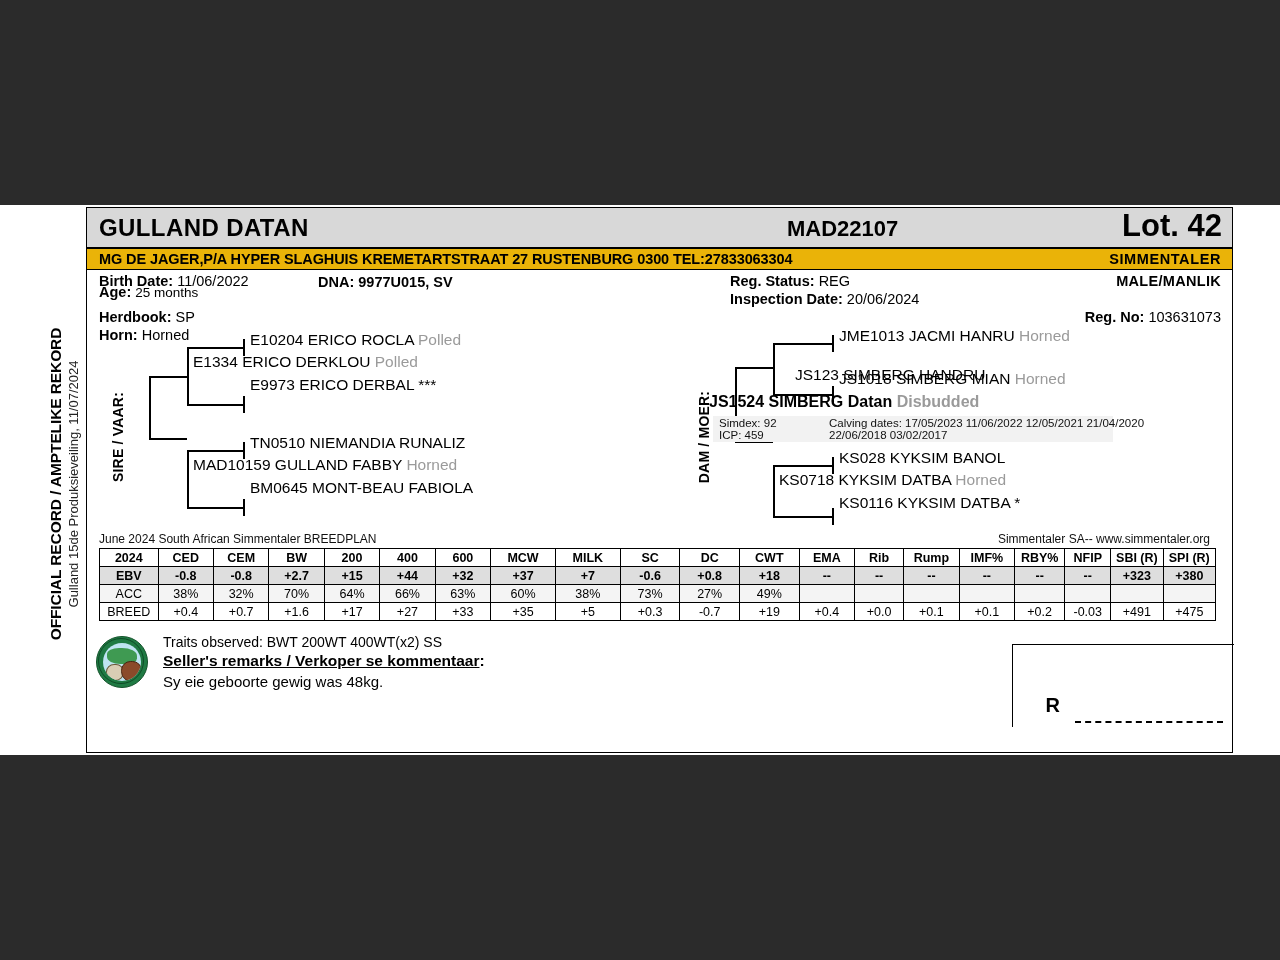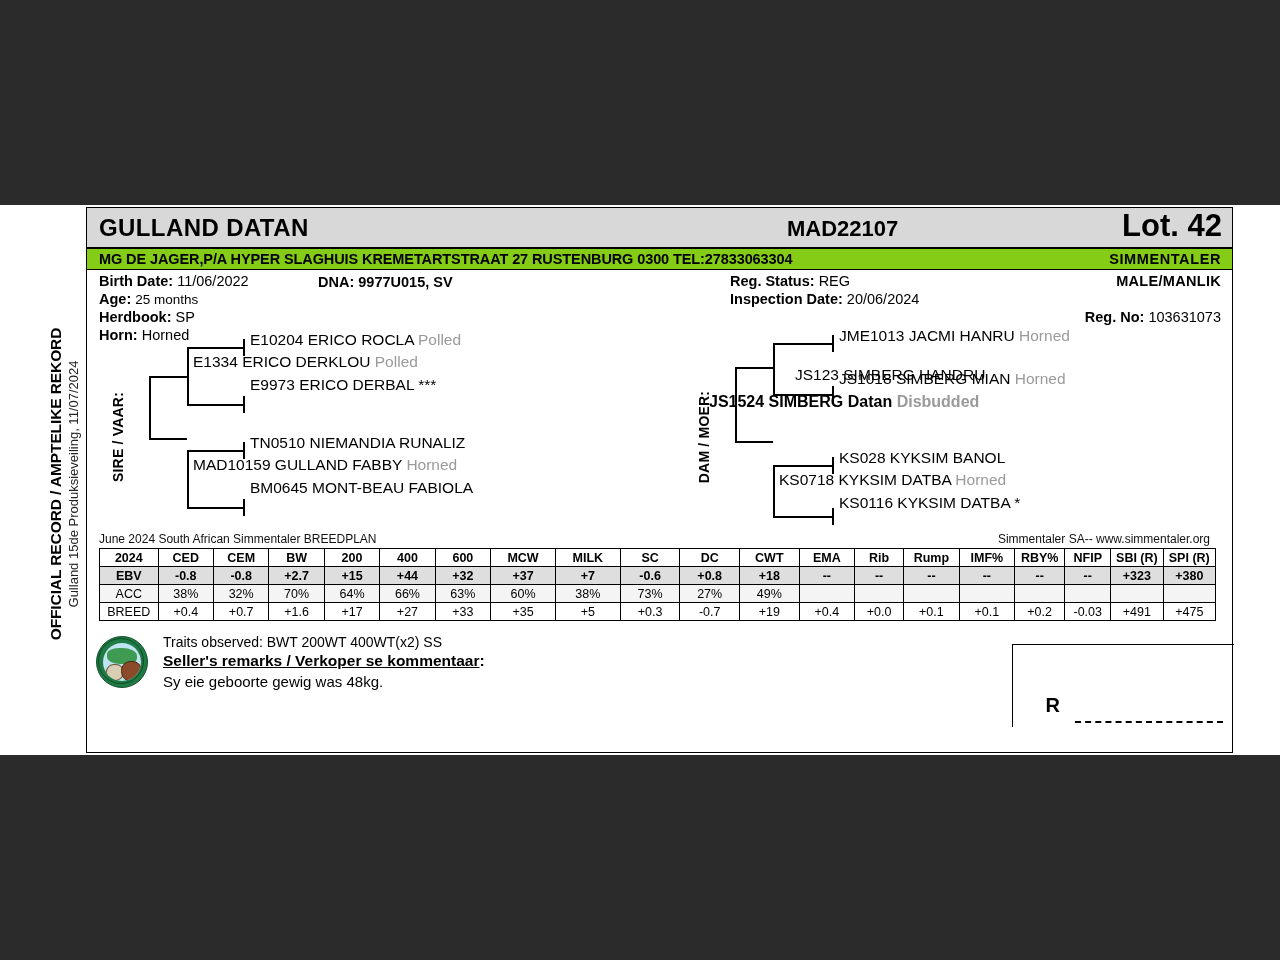--- a/index.html
+++ b/index.html
@@ -72,40 +72,40 @@
   }
   .titlebar .lot {
     position: absolute; right: 10px; top: 0px;
     font-size: 31px; font-weight: bold;
   }
 
   
   .addrbar {
     position: relative;
     height: 21px;
-    background: #84cc16;
+    background: #eab308;
     border-bottom: 1.5px solid #000;
     box-sizing: border-box;
   }
   .addrbar .owner {
     position: absolute; left: 12px; top: 2px;
     font-size: 14.5px; font-weight: bold; letter-spacing: -0.1px;
   }
   .addrbar .breed {
     position: absolute; right: 11px; top: 2px;
     font-size: 14.5px; font-weight: bold; letter-spacing: 0.6px;
   }
 
   
   .infoblock { position: relative; height: 67px; }
   .infoblock .lbl { font-weight: bold; }
   .infoblock .row { position: absolute; font-size: 14.5px; white-space: nowrap; }
   .i-birth { left: 12px; top: 3px; }
   .i-dna   { left: 231px; top: 4px; font-weight: bold; font-size: 13.5px; }
-  .i-age   { left: 12px; top: 21px; }
+  .i-age   { left: 12px; top: 14px; }
   .i-hb    { left: 12px; top: 39px; }
   .i-horn  { left: 12px; top: 57px; }
   .i-reg   { left: 643px; top: 3px; }
   .i-insp  { left: 643px; top: 21px; }
   .i-sex   { right: 11px; top: 3px; font-weight: bold; letter-spacing: 0.3px; }
   .i-regno { right: 11px; top: 39px; font-size: 13.5px; }
   .small   { font-size: 13.5px; }
 
   
   .pedarea { position: relative; height: 196px; }
@@ -391,20 +391,26 @@
         <div class="ped-node" style="left:162px; top:33px;">
           <span>JS1018 SIMBERG MIAN</span>
           <span class="horn">Horned</span>
         </div>
 
         <div class="ped-node gen1" style="left:32px; top:56px;">
           <span>JS1524 SIMBERG Datan</span>
           <span class="horn">Disbudded</span>
         </div>
 
+        <div class="simband" style="left:36px; top:79px; width:400px; height:26px;">
+          <div class="c1" style="top:1px;">Simdex: 92</div>
+          <div class="c1" style="top:13px;">ICP: 459</div>
+          <div class="c2" style="top:1px;">Calving dates: 17/05/2023  11/06/2022  12/05/2021  21/04/2020</div>
+          <div class="c2" style="top:13px;">22/06/2018  03/02/2017</div>
+        </div>
 
         <div class="ped-node" style="left:162px; top:112px;">
           <span>KS028 KYKSIM BANOL</span>
           <span class="horn"></span>
         </div>
         <div class="ped-node" style="left:102px; top:134px;">
           <span>KS0718 KYKSIM DATBA</span>
           <span class="horn">Horned</span>
         </div>
         <div class="ped-node" style="left:162px; top:157px;">

